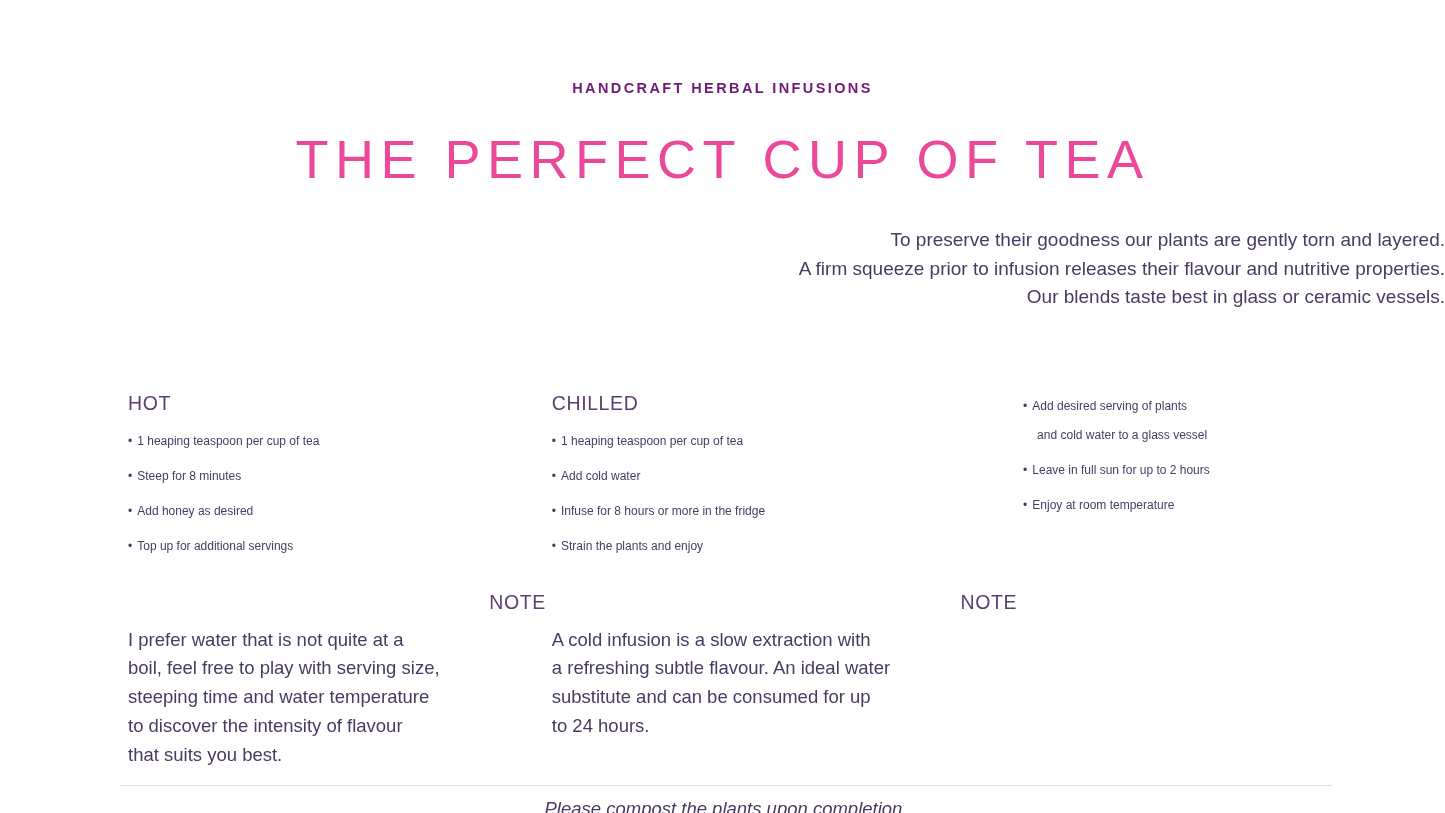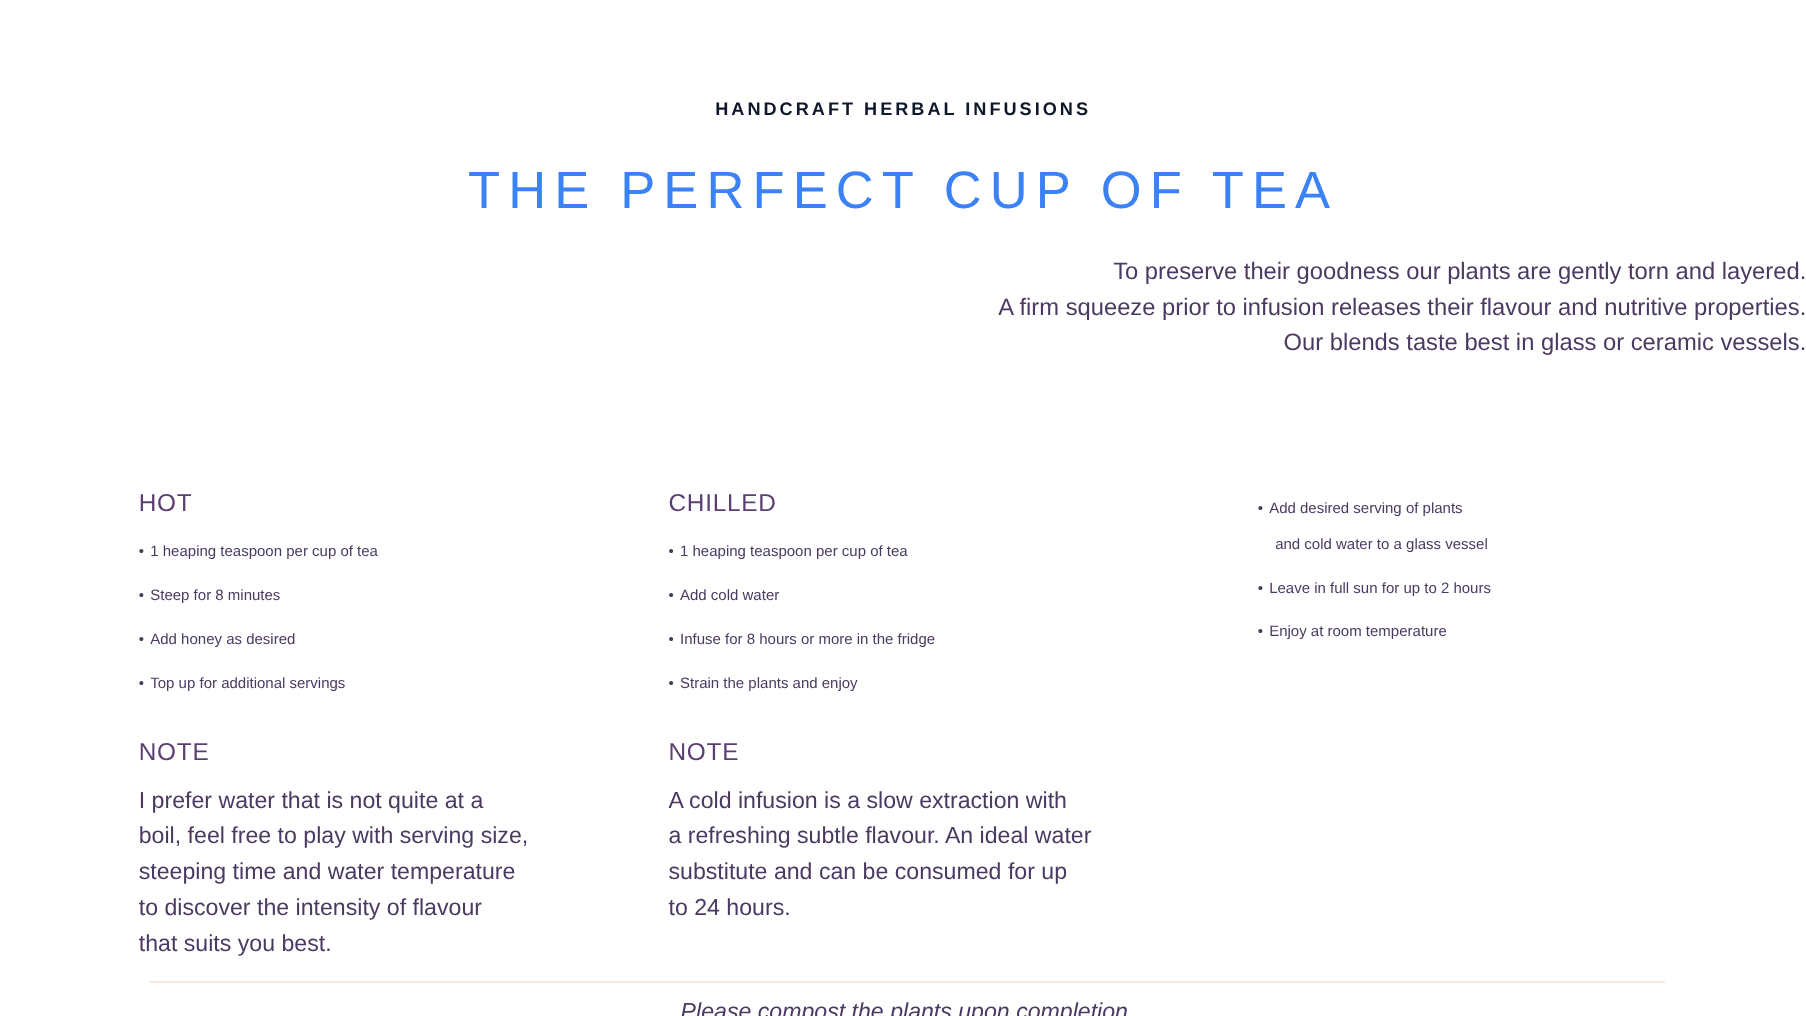--- a/index.html
+++ b/index.html
@@ -21,66 +21,67 @@
     box-sizing: border-box;
   }
 
   
   .eyebrow {
     text-align: center;
     margin-top: 80px;
     font-size: 14.5px;
     letter-spacing: 2.4px;
     font-weight: bold;
-    color: #0f172a;
+    color: #701a75;
   }
   .title {
     text-align: center;
     margin-top: 32px;
-    font-size: 42px;
+    font-size: 54px;
     letter-spacing: 6.5px;
     font-weight: normal;
-    color: #3b82f6;
+    color: #ec4899;
   }
   .intro {
     text-align: right;
     margin-top: 24px;
     font-size: 19px;
     line-height: 28.6px;
     color: #4a3a62;
   }
   .intro div {
     white-space: nowrap;
   }
 
   
   .columns {
     position: absolute;
     top: 312px;
-    left: 111px;
+    left: 128px;
     width: 1205px;
     display: flex;
     gap: 6px;
   }
   .col {
     box-sizing: border-box;
   }
   .col-1 { width: 422px; }
   .col-2 { width: 470px; }
   .col-3 { width: 313px; }
 
   .col h3 {
     margin: 0 0 12px 0;
     font-size: 19.5px;
     font-weight: normal;
     letter-spacing: 0.6px;
     color: #5b3f72;
   }
   .col h3.note-head {
     margin-top: 30px;
+    text-align: right;
   }
   ul.steps {
     list-style: none;
     margin: 0;
     padding: 0;
   }
   ul.steps li {
     font-size: 12px;
     line-height: 28.5px;
     color: #4a3a62;

